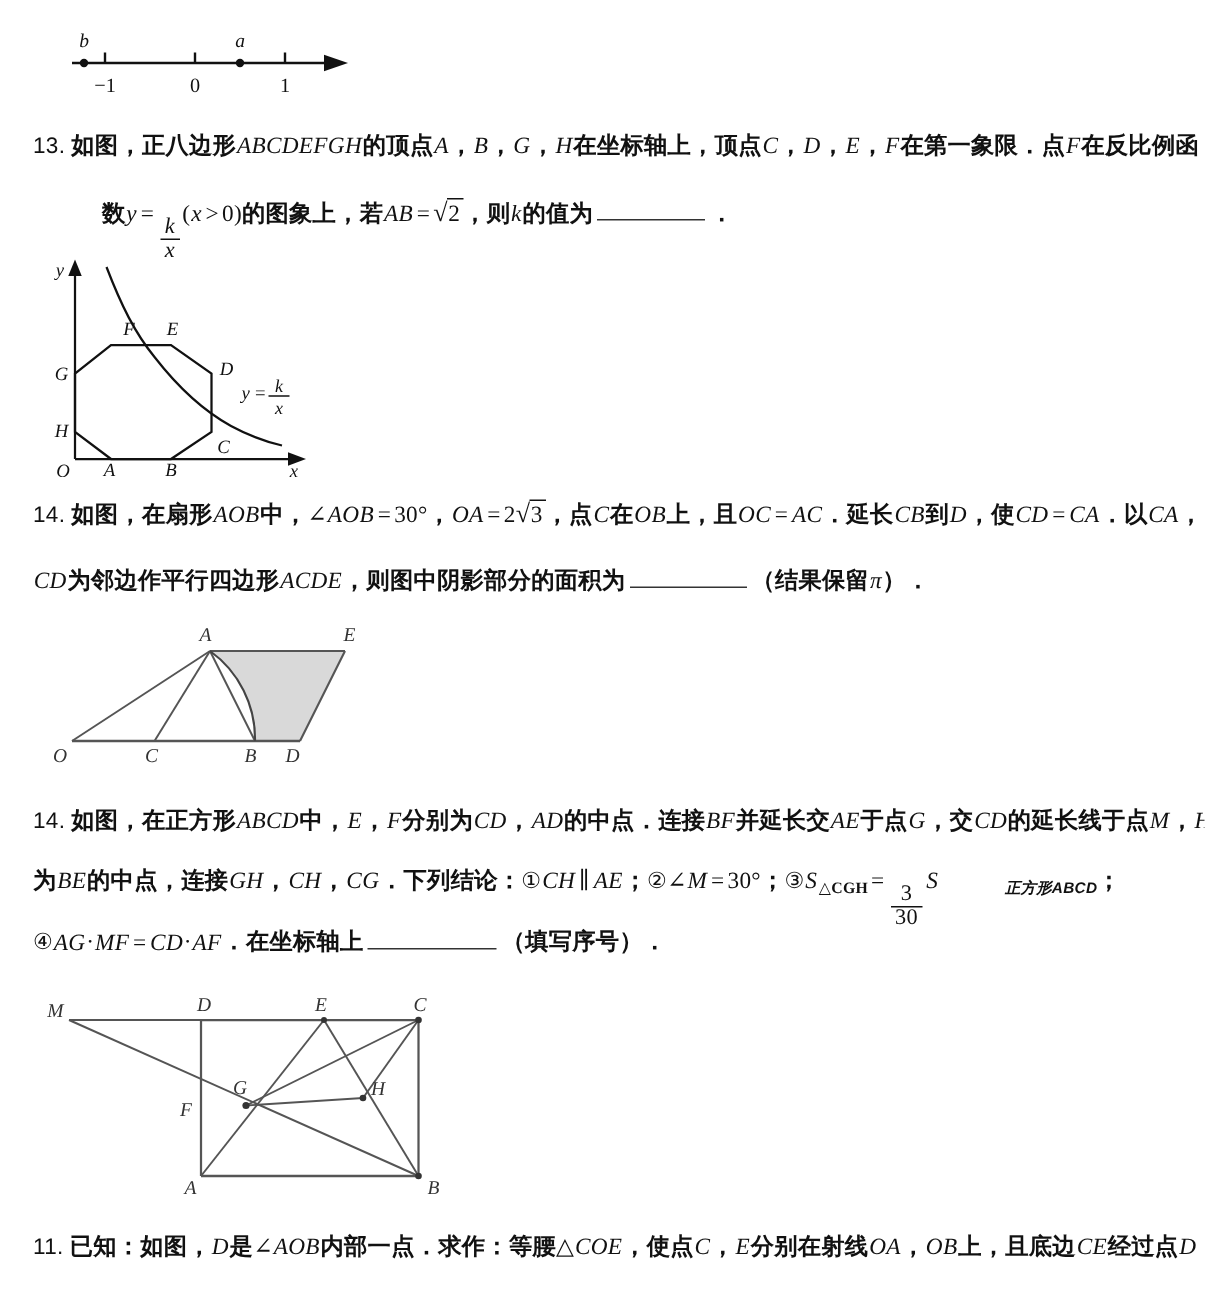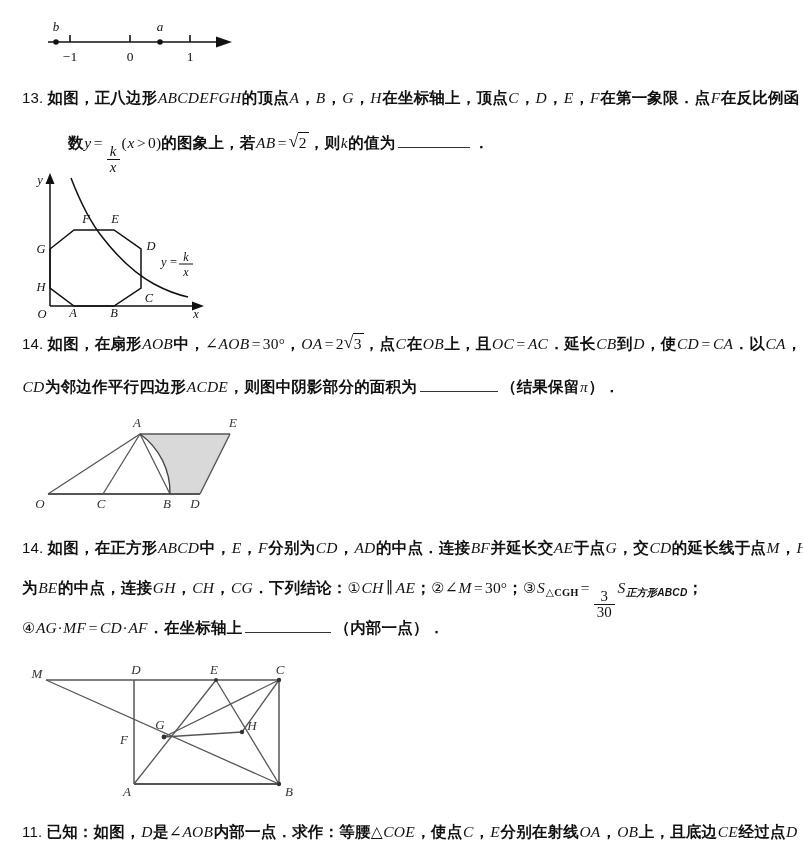--- a/index.html
+++ b/index.html
@@ -107,20 +107,21 @@
     font-size: 0.68em;
     vertical-align: -0.32em;
     padding-left: 0.5px;
   }
   .subcn {
     font-size: 0.66em;
     vertical-align: -0.32em;
     font-family: "Liberation Sans", "DejaVu Sans", sans-serif;
     font-style: italic;
     font-weight: 600;
+    margin-left: 44px;
   }
 
   .circnum {
     font-family: "DejaVu Sans", sans-serif;
     font-size: 0.95em;
     font-weight: 400;
   }
 
   
   .abs { position: absolute; }
@@ -265,21 +266,21 @@
   </div>
 
   <div class="abs qline" id="q15-l2">
     <span class="cn">为</span><span class="mi">BE</span><span class="cn">的中点，连接</span><span class="mi">GH</span><span class="cn">，</span><span class="mi">CH</span><span class="cn">，</span><span class="mi">CG</span><span class="cn">．下列结论：</span><span class="circnum">①</span><span class="mi">CH</span><span class="op">∥</span><span class="mi">AE</span><span class="cn">；</span><span class="circnum">②</span><span class="mn">∠</span><span class="mi">M</span><span class="op">=</span><span class="mn">30°</span><span class="cn">；</span><span class="circnum">③</span><span class="mi">S</span><span class="sub">△CGH</span><span class="op">=</span><span class="frac plainnum">
         <span class="num">3</span>
         <span class="den">30</span>
       </span><span class="mi">S</span><span class="subcn">正方形ABCD</span><span class="cn">；</span>
   </div>
 
   <div class="abs qline" id="q15-l3">
-    <span class="circnum">④</span><span class="mi">AG</span><span class="mn">·</span><span class="mi">MF</span><span class="op">=</span><span class="mi">CD</span><span class="mn">·</span><span class="mi">AF</span><span class="cn">．在坐标轴上</span><span class="blank" style="width:86px"></span><span class="cn">（内部一点）．</span>
+    <span class="circnum">④</span><span class="mi">AG</span><span class="mn">·</span><span class="mi">MF</span><span class="op">=</span><span class="mi">CD</span><span class="mn">·</span><span class="mi">AF</span><span class="cn">．在坐标轴上</span><span class="blank" style="width:86px"></span><span class="cn">（填写序号）．</span>
   </div>
 
   <div class="abs" id="q15-figure">
     <svg width="300" height="140" viewBox="0 0 300 140">
 
       <line x1="110" y1="122" x2="255" y2="122" stroke="#555" stroke-width="1.8"></line>
       <line x1="255" y1="122" x2="255" y2="18" stroke="#555" stroke-width="1.5"></line>
       <line x1="255" y1="18" x2="110" y2="18" stroke="#555" stroke-width="1.5"></line>
       <line x1="110" y1="18" x2="110" y2="122" stroke="#555" stroke-width="1.5"></line>
 

